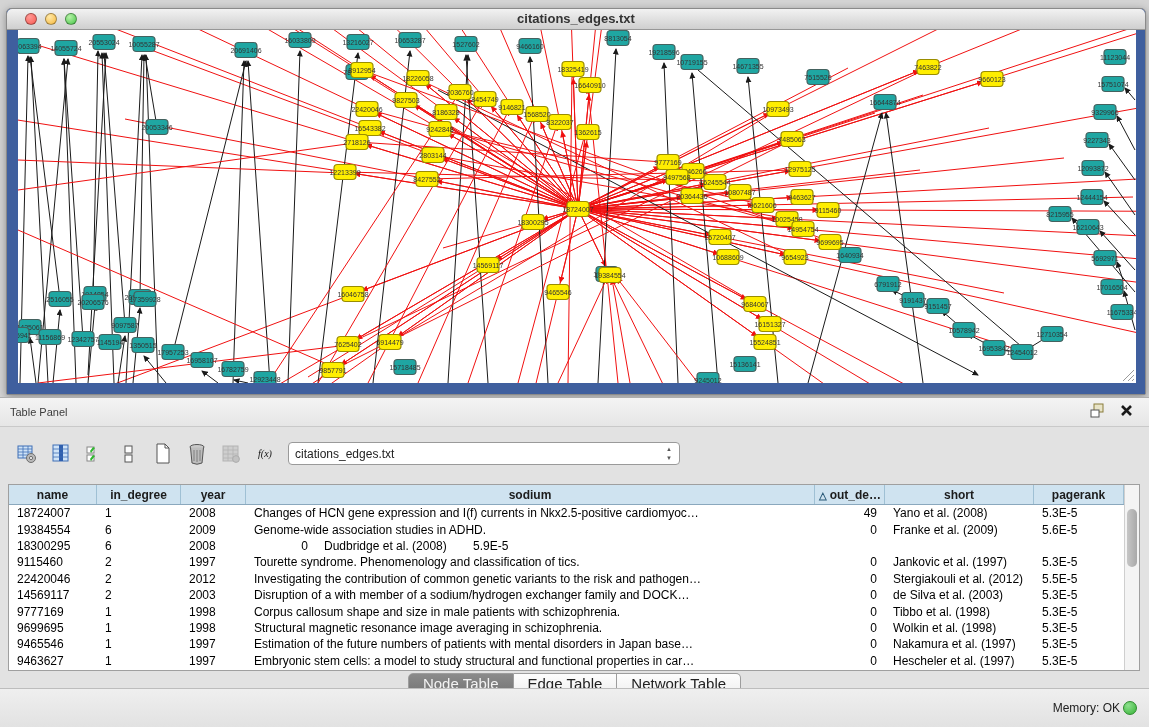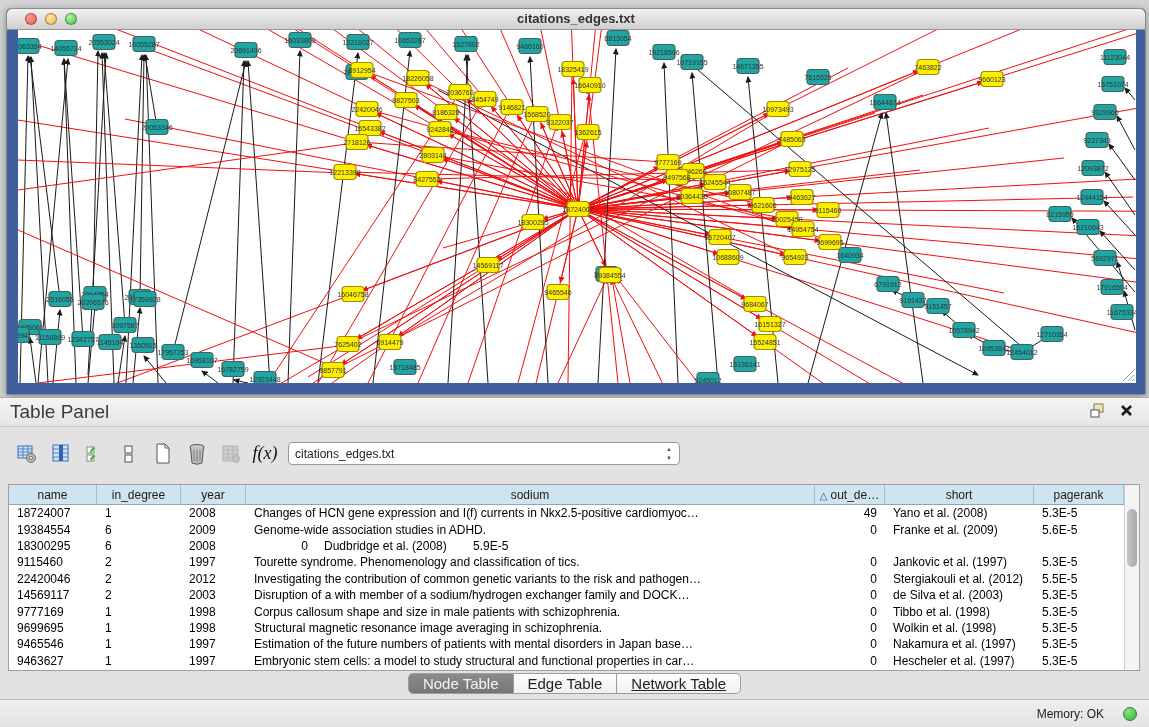--- a/index.html
+++ b/index.html
@@ -21,57 +21,57 @@
   #net-frame { position:absolute; left:0; top:21px; right:0; bottom:0;
                background:#3f5f9e; padding:0 11px 13px 11px; }
   #net-canvas { position:relative; width:1118px; height:353px; background:#fff; overflow:hidden; }
   #net-svg { position:absolute; left:0; top:0; }
   .grip { position:absolute; right:1px; bottom:1px; }
   
   #table-panel { position:absolute; left:0; top:397px; width:1149px; height:330px;
                  background:#e2e2e2; border-top:1px solid #aeaeae; }
   #tp-header { height:29px; background:linear-gradient(#f4f4f4,#e6e6e6);
                border-bottom:1px solid #c9c9c9; position:relative; }
-  #tp-title { font-size:19px; color:#3c3c3c; line-height:28px; padding-left:10px; }
+  #tp-title { font-size:11px; color:#3c3c3c; line-height:28px; padding-left:10px; }
   #tp-header-icons { position:absolute; right:16px; top:5px; display:flex; gap:14px; align-items:center; }
   #tp-toolbar { height:53px; display:flex; align-items:center; padding-left:16px; gap:12px; }
   .tbtn { width:22px; height:22px; display:flex; align-items:center; justify-content:center; cursor:default; }
-  #fx-btn { font-size:18px; font-style:italic; font-family:"Liberation Serif",serif; color:#111; }
+  #fx-btn { font-size:10px; font-style:italic; font-family:"Liberation Serif",serif; color:#111; }
   #net-select { width:392px; height:23px; background:#fff; border:1px solid #9a9a9a;
                 border-radius:4px; display:flex; align-items:center; padding:0 6px;
                 font-size:12px; color:#222; position:relative; }
   #net-select .stepper { position:absolute; right:7px; top:2px; font-size:6px; line-height:9px;
                 color:#555; text-align:center; }
   
   #tbl-viewport { position:absolute; left:8px; top:86px; width:1132px; height:187px;
                   background:#fff; border:1px solid #9f9f9f; overflow:hidden; }
   #tbl { position:absolute; left:0; top:0; right:15px; bottom:0; }
   .trow { display:flex; height:16.4px; font-size:12px; color:#000; align-items:center; }
   .trow.head { height:20px; background:#cfe3f0; border-bottom:1px solid #8aa8bd; color:#1c1c1c; }
   .tcell { padding:0 8px; white-space:nowrap; overflow:hidden; flex:0 0 auto; }
-  .head .tcell { text-align:center; border-right:1px solid #9fc0d4; height:100%; line-height:20px; padding:0 4px; }
+  .head .tcell { text-align:center; border-right:1px solid #9fc0d4; height:100%; line-height:20px; padding:0 4px;font-weight:bold; }
   .c0{width:88px;} .c1{width:84px;} .c2{width:65px;} .c3{flex:1 1 auto; width:auto;}
   .c4{width:70px;text-align:right;} .c5{width:149px;} .c6{width:90px;}
   .sort-tri { font-size:10px; color:#2a5a78; margin-right:3px; }
   #tbl-scrollbar { position:absolute; right:0; top:0; bottom:0; width:15px;
                    background:#f4f4f4; border-left:1px solid #cfcfcf; }
   #tbl-thumb { position:absolute; left:2px; top:24px; width:10px; height:58px;
                background:linear-gradient(90deg,#c6c6c6,#a9a9a9); border-radius:6px; }
   
   #tabs { position:absolute; left:0; right:0; top:275px; display:flex; justify-content:center; }
   .tab { font-size:15px; height:21px; line-height:20px; padding:0 14px;
          background:linear-gradient(#fdfdfd,#f0f0f0); border:1px solid #9d9d9d;
          border-left-width:0; color:#222; cursor:default; }
   .tab:first-child { border-left-width:1px; border-radius:5px 0 0 5px; }
   .tab:last-child { border-radius:0 5px 5px 0;text-decoration:underline; }
   .tab.sel { background:linear-gradient(#8b8b8b,#767676); color:#f3f3f3; }
   
-  #status-bar { position:absolute; left:0; right:0; bottom:0; height:28px;
+  #status-bar { position:absolute; left:0; right:0; bottom:0; height:39px;
                 background:linear-gradient(#efefef,#e2e2e2); border-top:1px solid #bdbdbd;
-                display:flex; align-items:center; justify-content:flex-end; padding-right:12px; gap:19px; }
+                display:flex; align-items:center; justify-content:flex-end; padding-right:12px; gap:3px; }
   #mem-label { font-size:12px; color:#222; }
   #mem-dot { width:14px; height:14px; border-radius:50%;
              background:radial-gradient(circle at 35% 30%, #8fe08f, #35b335);
              border:1px solid #2e8b2e; }
 </style>
 </head>
 <body>
 
 <div id="net-window">
   <div id="titlebar">

